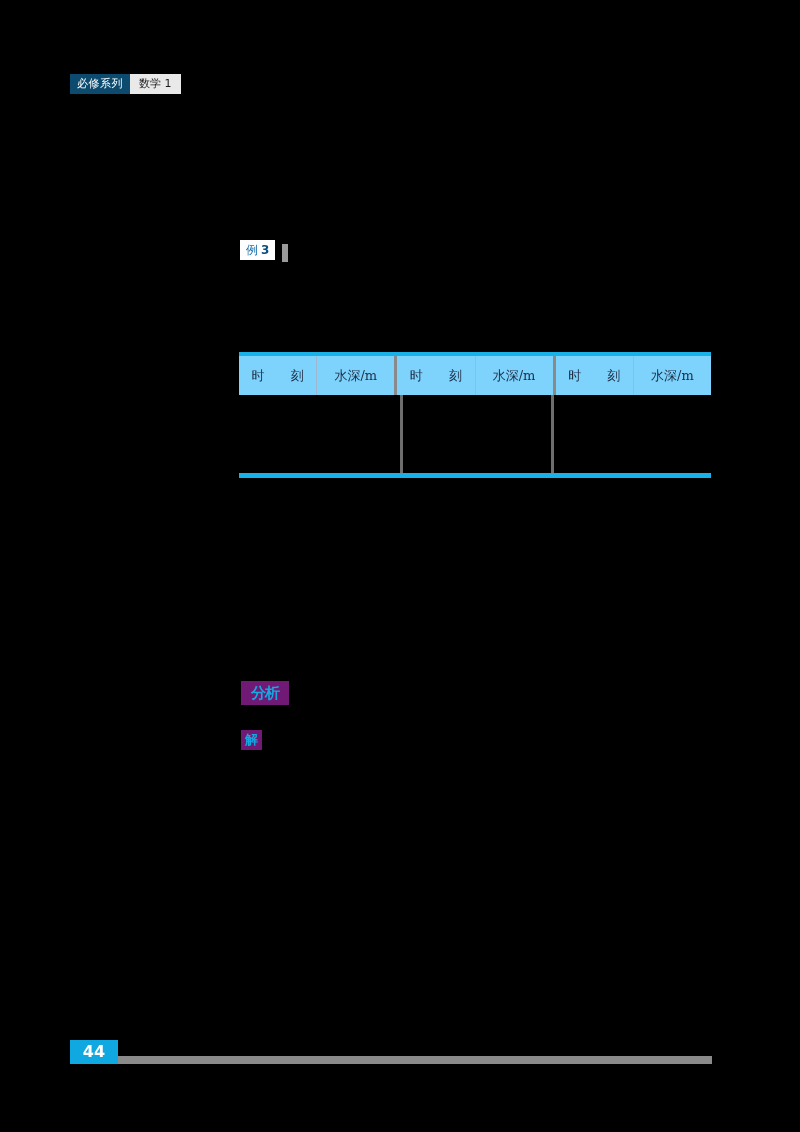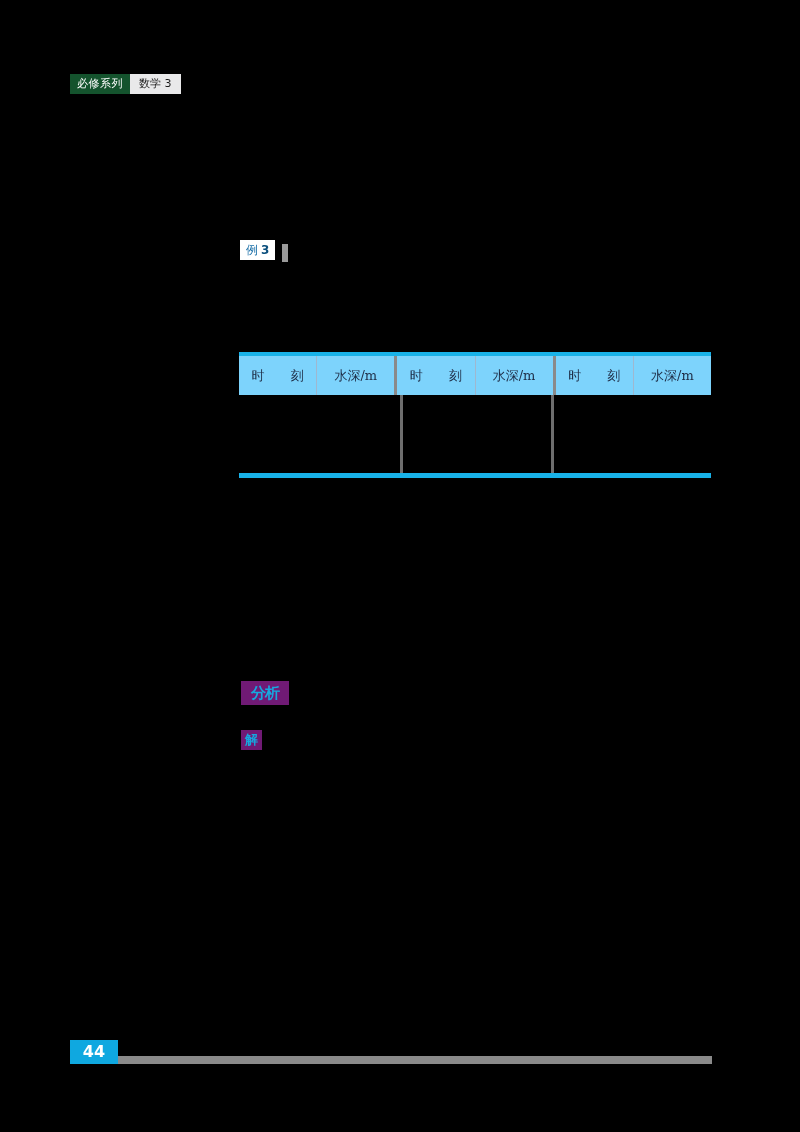--- a/index.html
+++ b/index.html
@@ -23,21 +23,21 @@
   
   .header-tag {
     position: absolute;
     left: 70px;
     top: 74px;
     display: flex;
     align-items: stretch;
     height: 20px;
   }
   .header-tag .series {
-    background: #14532d;
+    background: #0c4a6e;
     color: #ffffff;
     font-family: "DejaVu Sans", "Liberation Sans", sans-serif;
     font-size: 11px;
     line-height: 20px;
     padding: 0 7px;
     letter-spacing: 0.5px;
     white-space: nowrap;
   }
   .header-tag .subject {
     background: #e9e9ea;
@@ -190,21 +190,21 @@
     margin-bottom: 0px;
   }
 </style>
 </head>
 <body>
 
 <div id="page">
 
   <div class="header-tag">
     <span class="series">必修系列</span>
-    <span class="subject">数学 3</span>
+    <span class="subject">数学 1</span>
   </div>
 
   <div class="example-tag-shadow"></div>
   <div class="example-tag">
     <span>例</span><span class="num">3</span>
   </div>
 
   <div class="data-table">
     <div class="rule-top"></div>
     <div class="thead">

